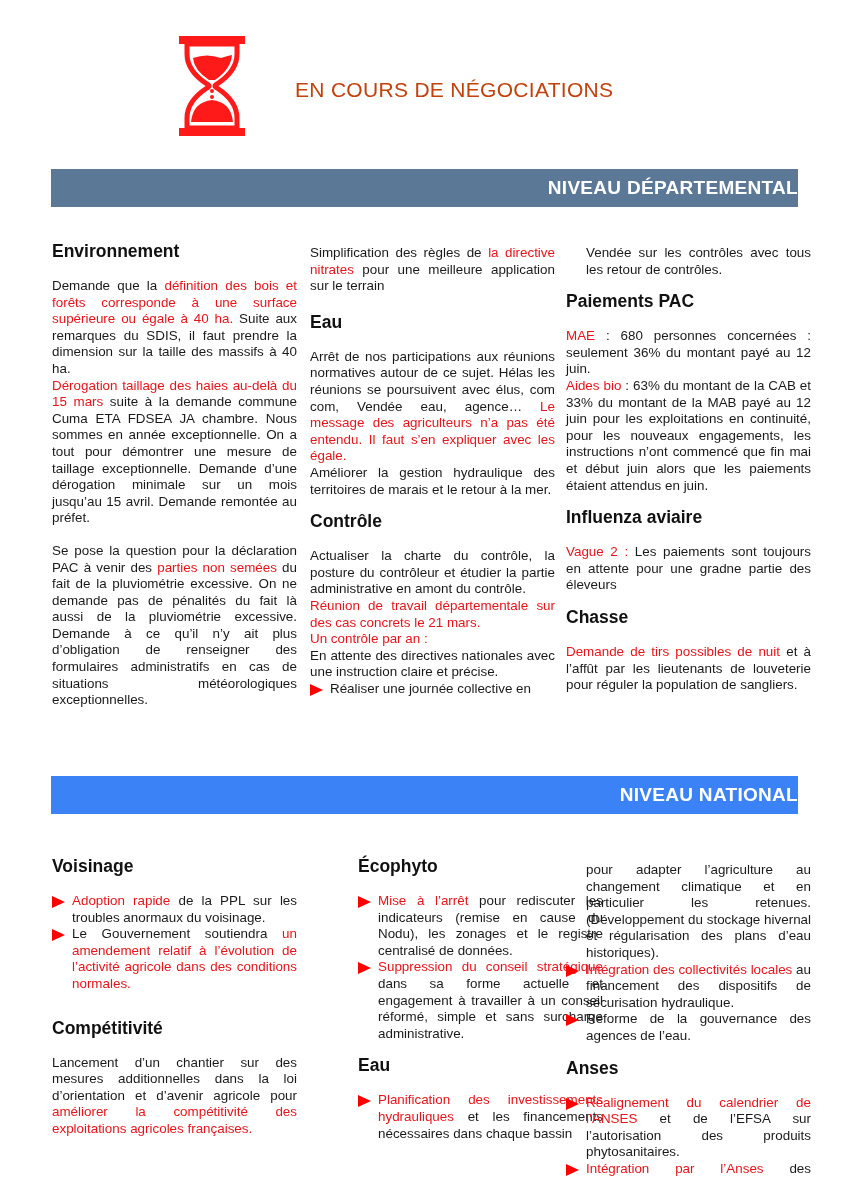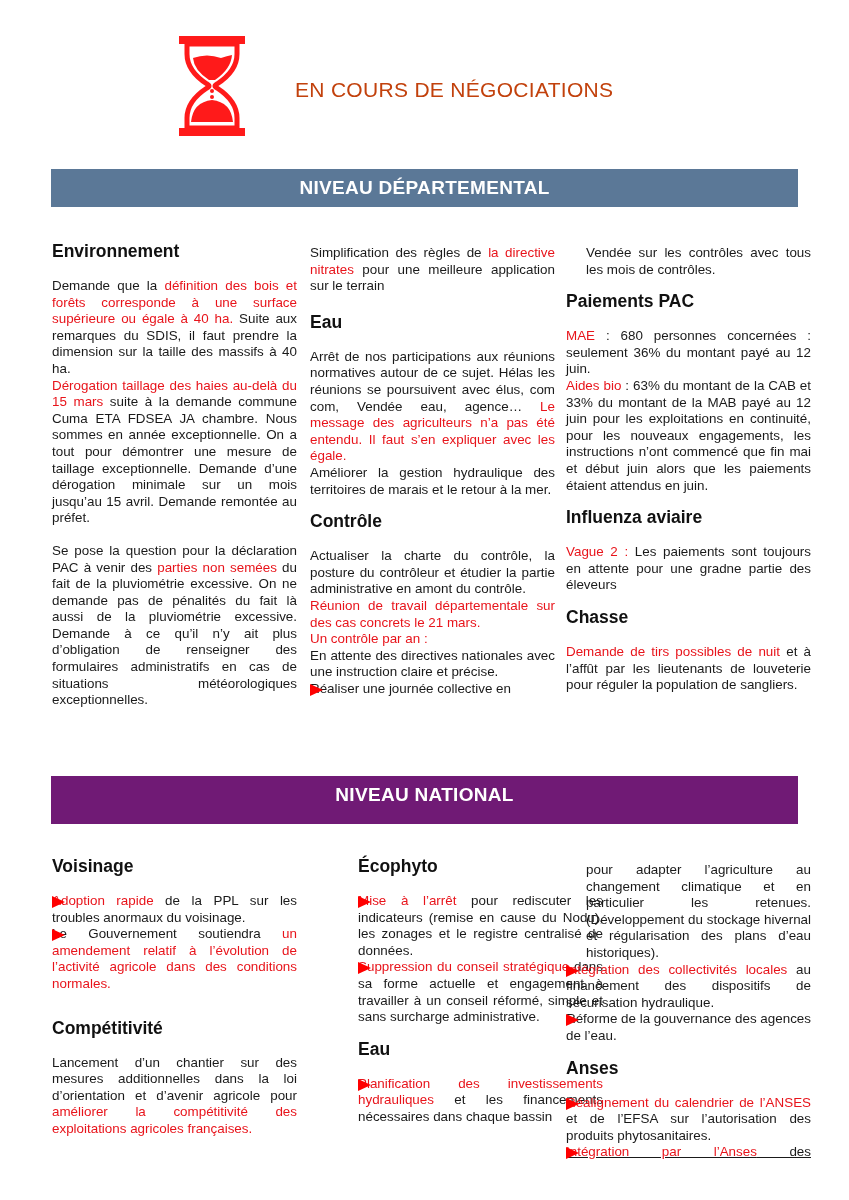--- a/index.html
+++ b/index.html
@@ -5,35 +5,35 @@
   * { box-sizing: border-box; margin: 0; padding: 0; }
   html, body { width: 849px; height: 1200px; background: #ffffff; overflow: hidden; }
   body { font-family: "Liberation Sans", sans-serif; color: #1a1a1a; position: relative; }
 
   .header { position: absolute; left: 0; top: 0; width: 849px; height: 160px; }
   .hourglass { position: absolute; left: 177px; top: 36px; width: 70px; height: 100px; }
   .page-title { position: absolute; left: 295px; top: 78px; font-size: 21px; font-weight: normal;
                 color: #c2410c; letter-spacing: 0.3px; white-space: nowrap; }
 
   .band { position: absolute; left: 51px; width: 747px; height: 38px; color: #ffffff;
-          font-weight: bold; font-size: 19px; text-align: center; line-height: 38px; letter-spacing: 0.3px; }
+          font-weight: bold; font-size: 19px; text-align: right; line-height: 38px; letter-spacing: 0.3px; }
   .band.dept { top: 169px; background: #5b7897; }
-  .band.natl { top: 776px; background: #701a75; height: 48px; }
+  .band.natl { top: 776px; background: #3b82f6; height: 38px; }
   .col { position: absolute; width: 245px; font-size: 13.4px; line-height: 16.6px; }
   .col.c1 { left: 52px; }
   .col.c2 { left: 310px; }
   .col.c3 { left: 566px; }
 
   .block { text-align: justify; }
   .h { font-size: 17.5px; font-weight: bold; color: #111111; line-height: 22px; margin-bottom: 16px; }
   .p { margin-bottom: 0; }
   .gap { height: 16px; }
   .gap-s { height: 12px; }
   .red { color: #e8141b; }
-  .bullet { position: relative; }
+  .bullet { position: relative; padding-left: 20px; }
   .bullet .arrow { position: absolute; left: 0; top: 3px; width: 0; height: 0;
                    border-top: 6px solid transparent; border-bottom: 6px solid transparent;
                    border-left: 13px solid #ff0000; }
   .indent { padding-left: 20px; }
 </style>
 </head>
 <body>
 
 <div class="header">
   <svg class="hourglass" viewBox="0 0 70 100">
@@ -70,21 +70,21 @@
   <div class="p red">Réunion de travail départementale sur des cas concrets le 21 mars.</div>
   <div class="p red">Un contrôle par an :</div>
   <div class="p">En attente des directives nationales avec une instruction claire et précise.</div>
   <div class="p bullet" style="height:17px; overflow:hidden;">
     <span class="arrow"></span>
     <span>Réaliser une journée collective en</span>
   </div>
 </div>
 
 <div class="col c3 block" style="top:245px;">
-  <div class="p indent">Vendée sur les contrôles avec tous les mois de contrôles.</div>
+  <div class="p indent">Vendée sur les contrôles avec tous les retour de contrôles.</div>
   <div class="gap-s"></div>
   <div class="h">Paiements PAC</div>
   <div class="p"><span class="red">MAE</span><span> : 680 personnes concernées : seulement 36% du montant payé au 12 juin.</span></div>
   <div class="p"><span class="red">Aides bio</span><span> : 63% du montant de la CAB et 33% du montant de la MAB payé au 12 juin pour les exploitations en continuité, pour les nouveaux engagements, les instructions n’ont commencé que fin mai et début juin alors que les paiements étaient attendus en juin.</span></div>
   <div class="gap-s"></div>
   <div class="h">Influenza aviaire</div>
   <div class="p"><span class="red"> Vague 2 :</span><span> Les paiements sont toujours en attente pour une gradne partie des éleveurs</span></div>
   <div class="gap-s"></div>
   <div class="h">Chasse</div>
   <div class="p"><span class="red"> Demande de tirs possibles de nuit</span><span> et à l’affût par les lieutenants de louveterie pour réguler la population de sangliers.</span></div>
@@ -134,17 +134,17 @@
   <div class="p bullet">
     <span class="arrow"></span>
     <span>Réforme de la gouvernance des agences de l’eau.</span>
   </div>
   <div class="gap-s"></div>
   <div class="h">Anses</div>
   <div class="p bullet">
     <span class="arrow"></span>
     <span class="red">Réalignement du calendrier de l’ANSES</span><span> et de l’EFSA sur l’autorisation des produits phytosanitaires.</span>
   </div>
-  <div class="p bullet" style="text-align-last: justify; text-decoration: underline;">
+  <div class="p bullet" style="text-align-last: justify;">
     <span class="arrow"></span>
     <span class="red">Intégration par l’Anses</span><span> des</span>
   </div>
 </div>
 
 </body></html>

